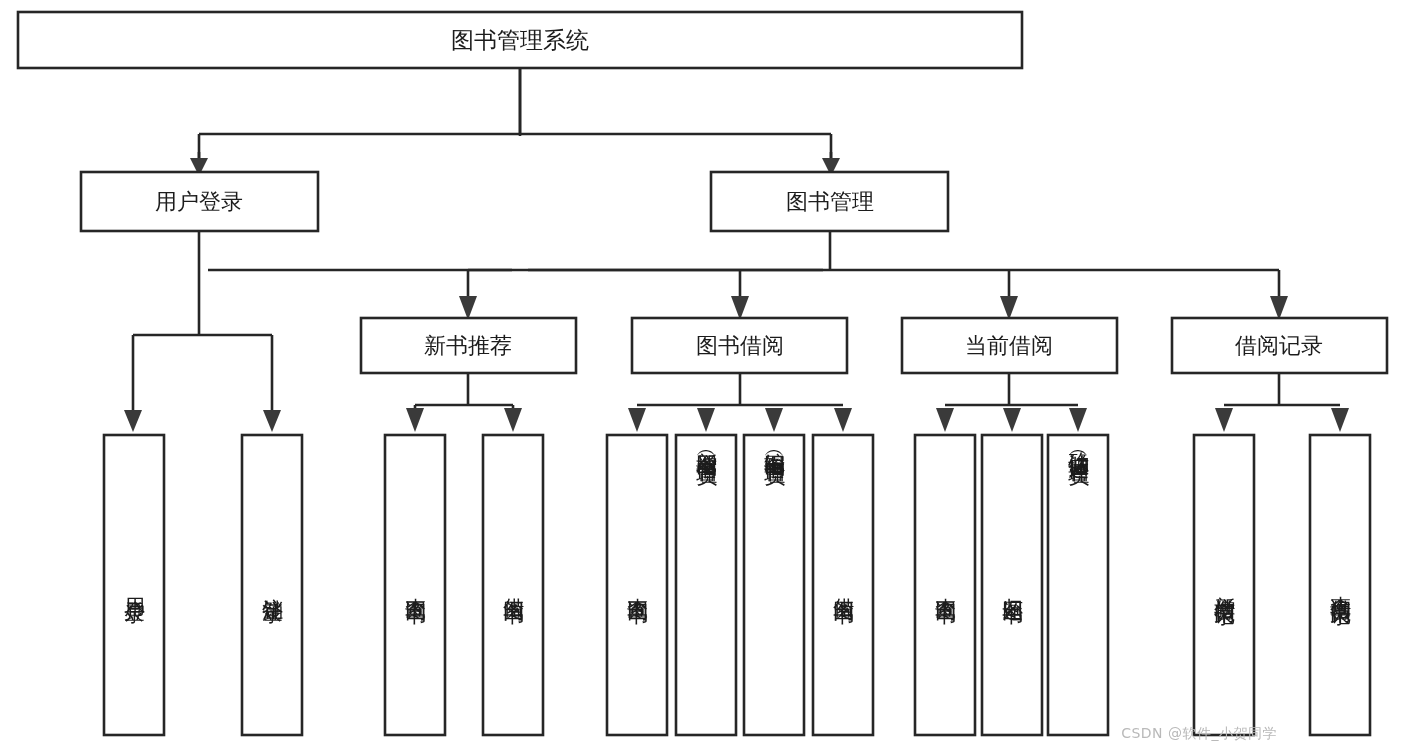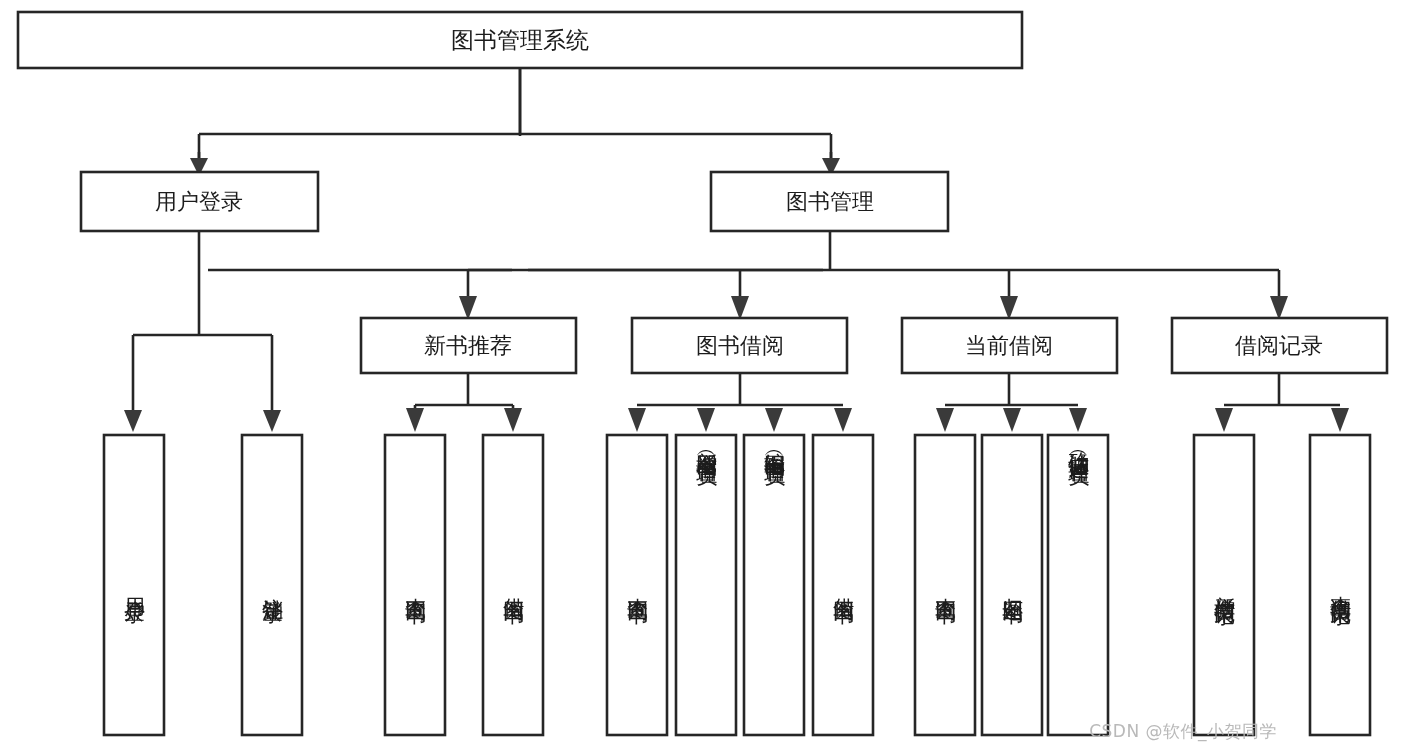--- a/index.html
+++ b/index.html
@@ -72,21 +72,21 @@
     line-height: 1.12;
     letter-spacing: 2px;
     color: #1c1c1c;
     white-space: nowrap;
   }
   .watermark {
     position: absolute;
     right: 10px;
     bottom: 4px;
     font-family: "DejaVu Sans", "Liberation Sans", sans-serif;
-    font-size: 17px;
+    font-size: 14px;
     color: #b9b9b9;
     letter-spacing: 0.5px;
     white-space: nowrap;
   }
 </style>
 </head>
 <body>
 
 <div id="diagram-root">
 

